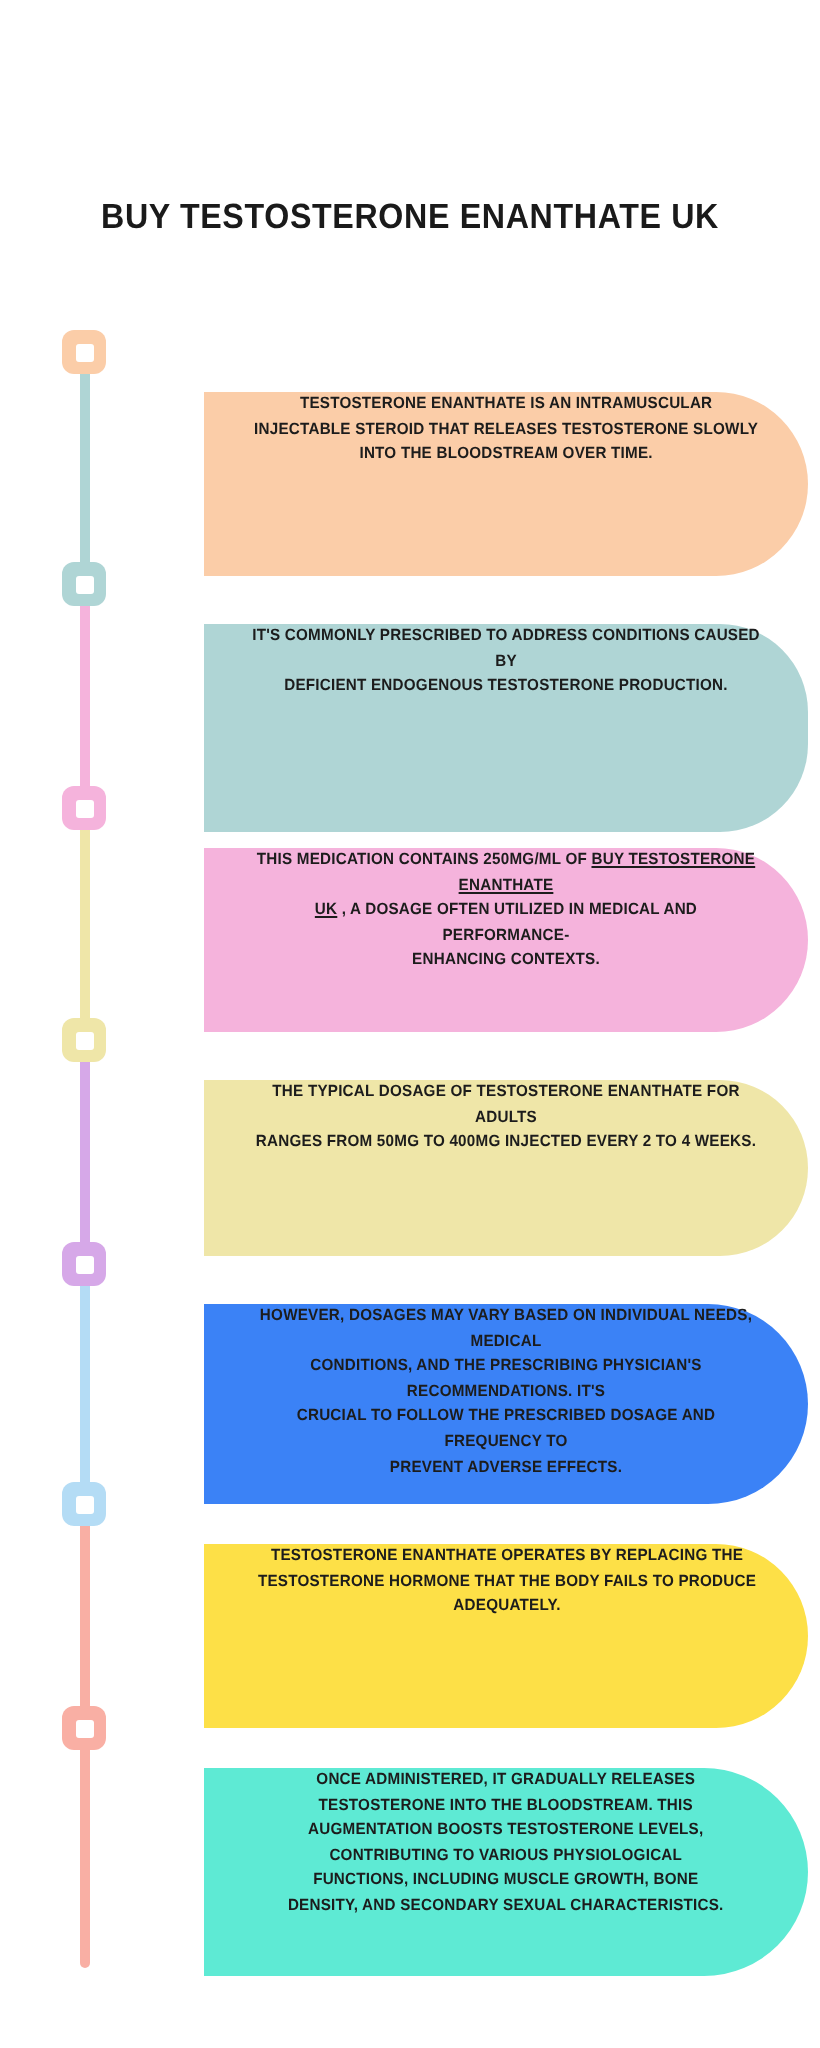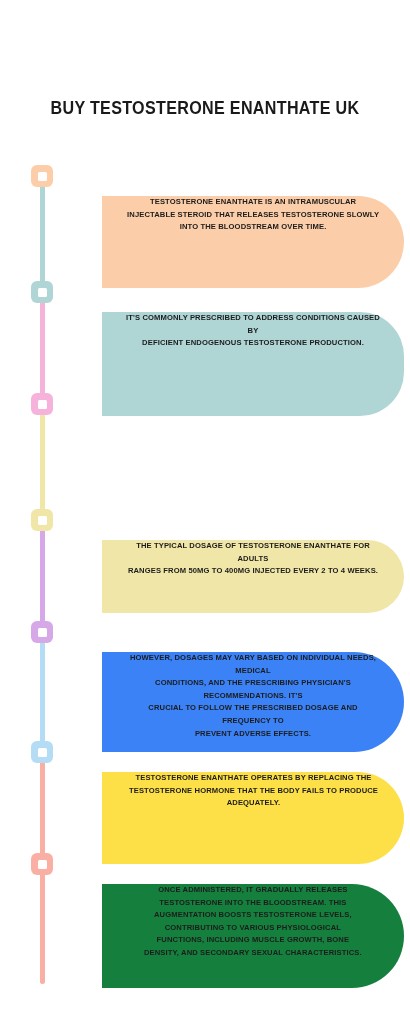--- a/index.html
+++ b/index.html
@@ -147,27 +147,30 @@
       </div>
     </div>
 
   <div class="blocks" id="blocks">
       <div class="block" style="top: 196px; height: 92px; width: 302px; background: rgb(251, 205, 168); border-radius: 0px 46px 46px 0px;">
         <div class="block-text">TESTOSTERONE ENANTHATE IS AN INTRAMUSCULAR<br>INJECTABLE STEROID THAT RELEASES TESTOSTERONE SLOWLY<br>INTO THE BLOODSTREAM OVER TIME.</div>
       </div>
       <div class="block" style="top: 312px; height: 104px; width: 302px; background: rgb(175, 213, 213); border-radius: 0px 44px 44px 0px;">
         <div class="block-text">IT'S COMMONLY PRESCRIBED TO ADDRESS CONDITIONS CAUSED BY<br>DEFICIENT ENDOGENOUS TESTOSTERONE PRODUCTION.</div>
       </div>
-      <div class="block" style="top: 540px; height: 73px; width: 302px; background: rgb(239, 230, 168); border-radius: 0px 44px 44px 0px;">
+      <div class="block" style="top: 424px; height: 92px; width: 302px; background: rgb(245, 179, 220); border-radius: 0px 46px 46px 0px;">
+        <div class="block-text">THIS MEDICATION CONTAINS 250MG/ML OF <span class="lnk">BUY TESTOSTERONE ENANTHATE<br>UK</span> , A DOSAGE OFTEN UTILIZED IN MEDICAL AND PERFORMANCE-<br>ENHANCING CONTEXTS.</div>
+      </div>
+      <div class="block" style="top: 540px; height: 88px; width: 302px; background: rgb(239, 230, 168); border-radius: 0px 44px 44px 0px;">
         <div class="block-text">THE TYPICAL DOSAGE OF TESTOSTERONE ENANTHATE FOR ADULTS<br>RANGES FROM 50MG TO 400MG INJECTED EVERY 2 TO 4 WEEKS.</div>
       </div>
       <div class="block" style="top: 652px; height: 100px; width: 302px; background: #3b82f6; border-radius: 0px 50px 50px 0px;">
         <div class="block-text">HOWEVER, DOSAGES MAY VARY BASED ON INDIVIDUAL NEEDS, MEDICAL<br>CONDITIONS, AND THE PRESCRIBING PHYSICIAN'S RECOMMENDATIONS. IT'S<br>CRUCIAL TO FOLLOW THE PRESCRIBED DOSAGE AND FREQUENCY TO<br>PREVENT ADVERSE EFFECTS.</div>
       </div>
       <div class="block" style="top: 772px; height: 92px; width: 302px; background: #fde047; border-radius: 0px 46px 46px 0px;">
         <div class="block-text">TESTOSTERONE ENANTHATE OPERATES BY REPLACING THE<br>TESTOSTERONE HORMONE THAT THE BODY FAILS TO PRODUCE<br>ADEQUATELY.</div>
       </div>
-      <div class="block" style="top: 884px; height: 104px; width: 302px; background: #15803d; border-radius: 0px 52px 52px 0px;">
+      <div class="block" style="top: 884px; height: 104px; width: 302px; background: #5eead4; border-radius: 0px 52px 52px 0px;">
         <div class="block-text">ONCE ADMINISTERED, IT GRADUALLY RELEASES<br>TESTOSTERONE INTO THE BLOODSTREAM. THIS<br>AUGMENTATION BOOSTS TESTOSTERONE LEVELS,<br>CONTRIBUTING TO VARIOUS PHYSIOLOGICAL<br>FUNCTIONS, INCLUDING MUSCLE GROWTH, BONE<br>DENSITY, AND SECONDARY SEXUAL CHARACTERISTICS.</div>
       </div>
     </div>
 
 </div>
 
 </body></html>

